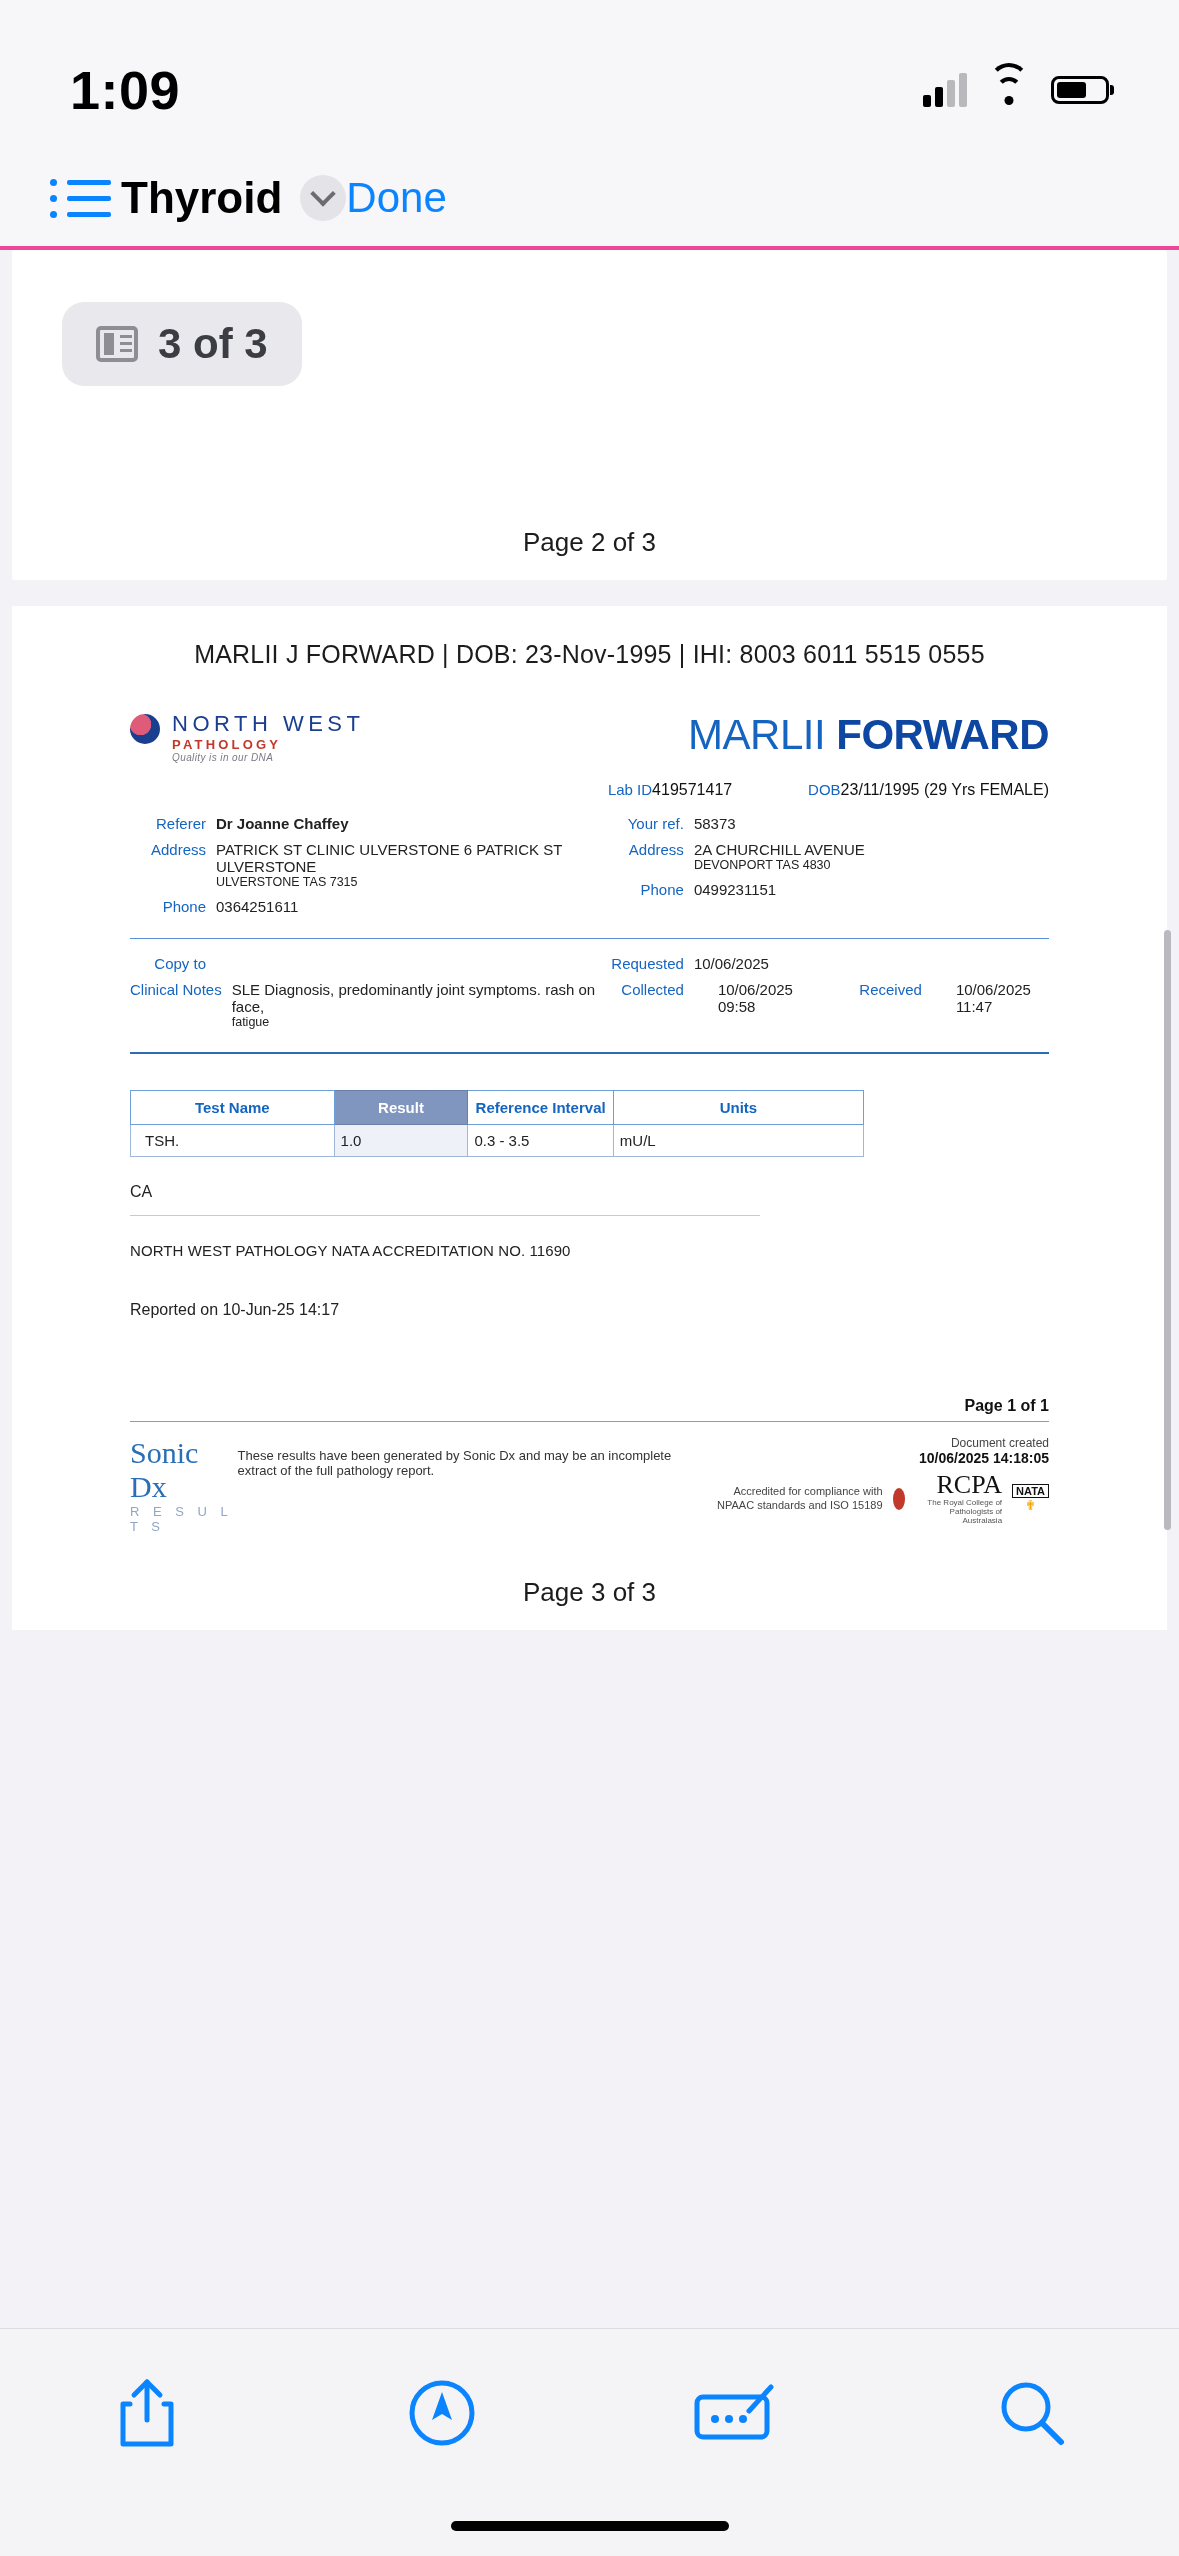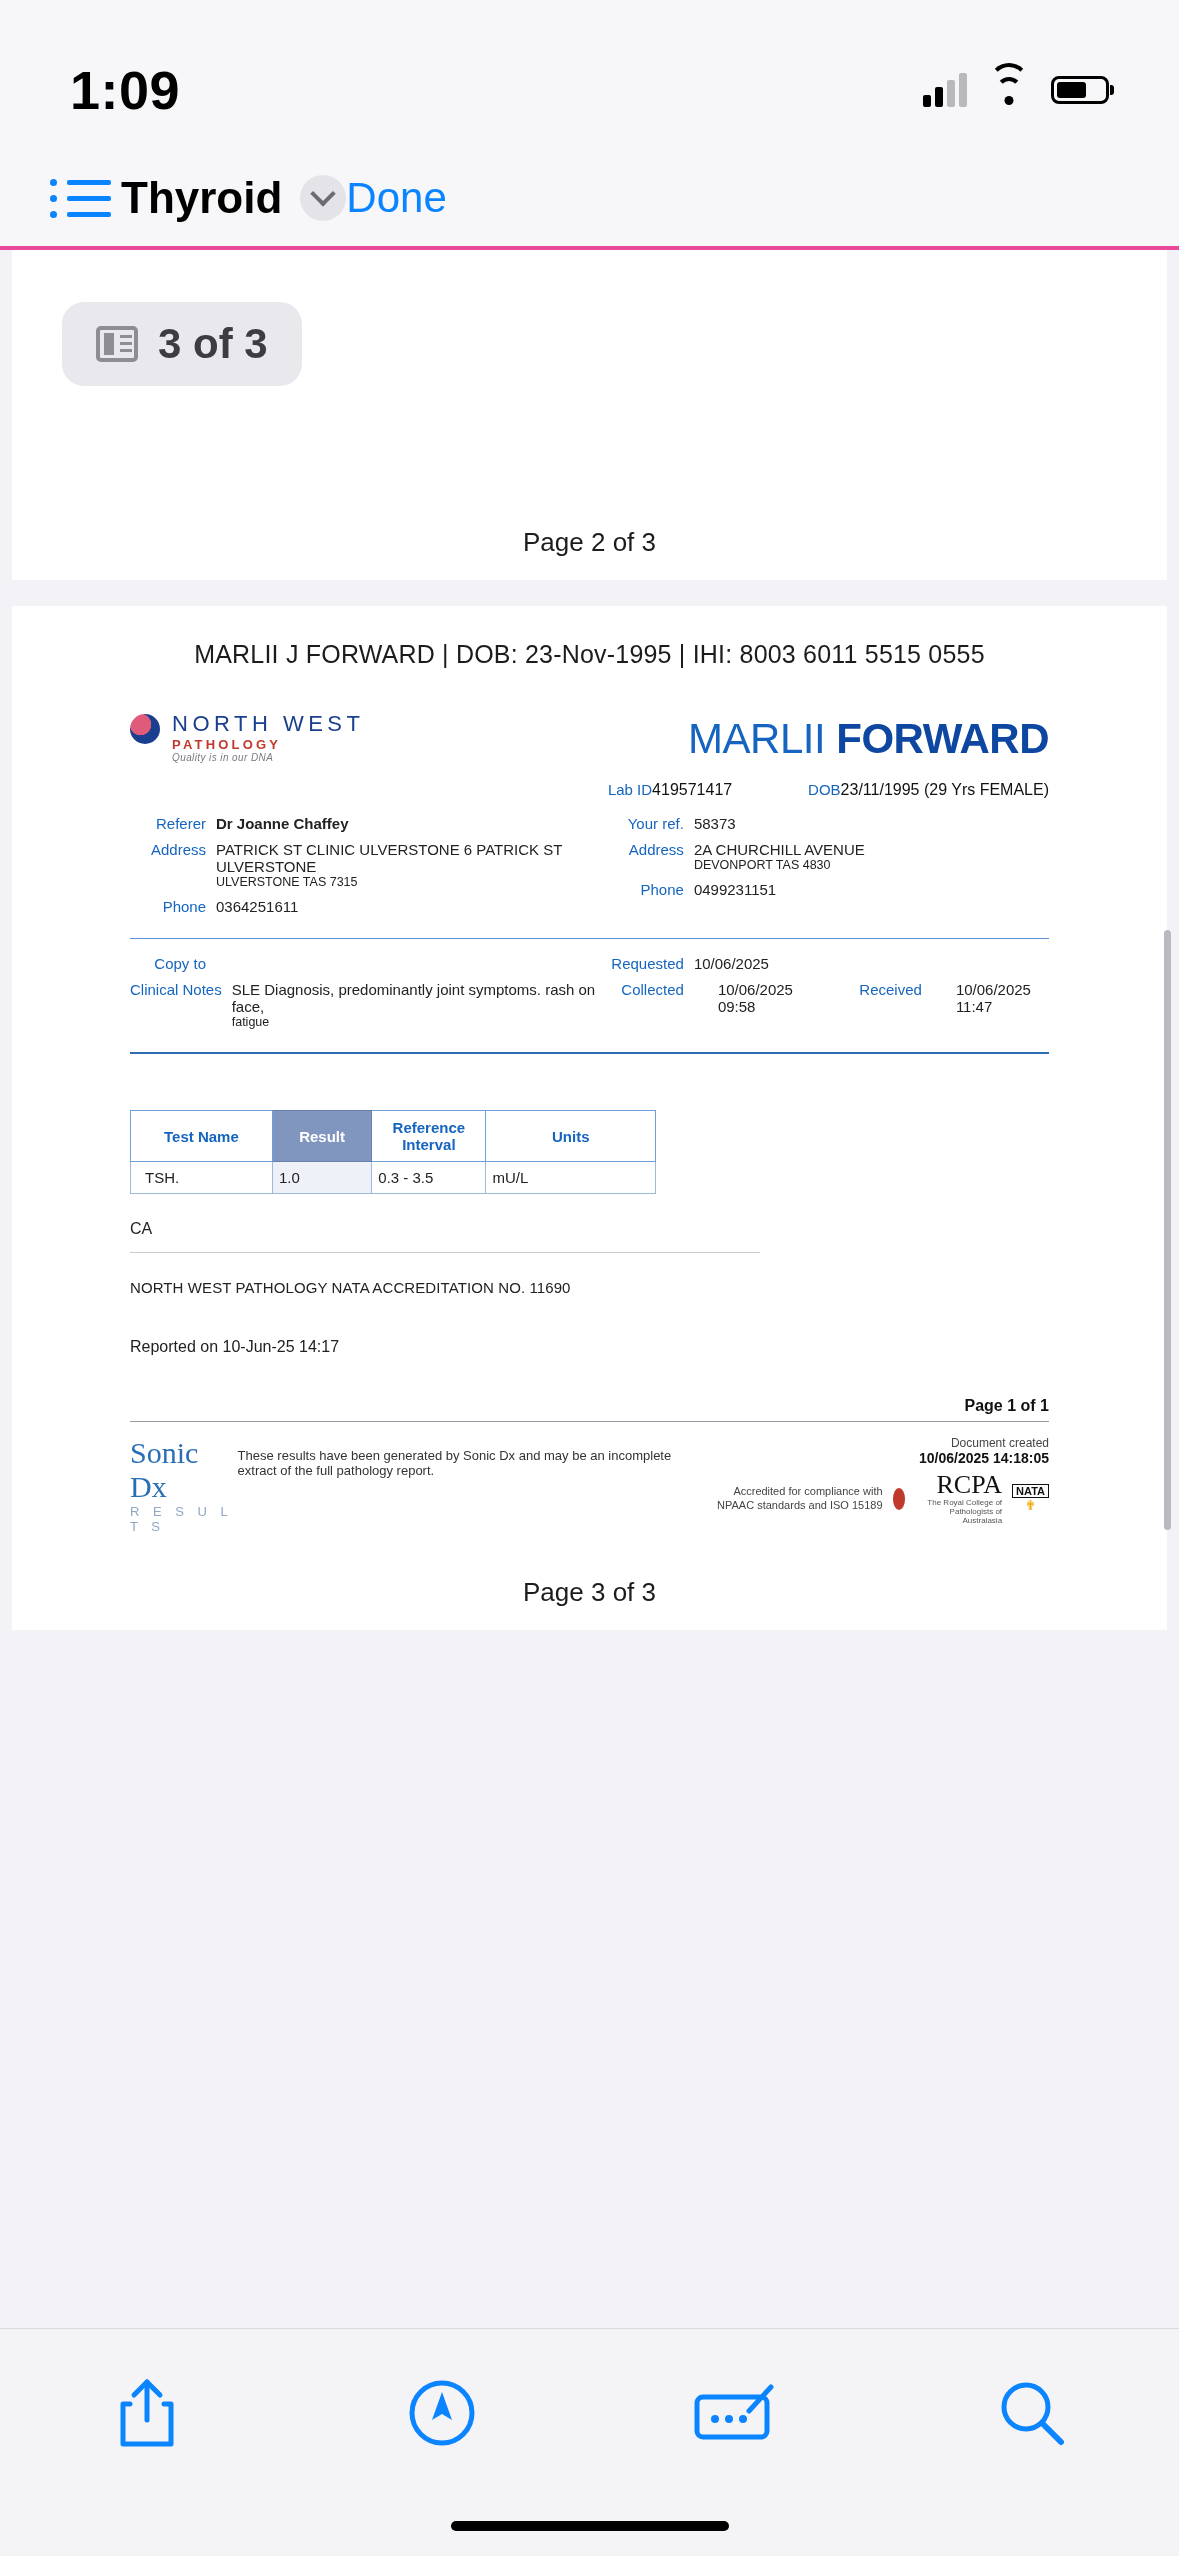--- a/index.html
+++ b/index.html
@@ -190,21 +190,21 @@
     padding-top: 34px;
     letter-spacing: 0.2px;
   }
 
   .doc-body {
     padding: 42px 118px 0 118px;
     position: relative;
   }
 
   
-  .letterhead { display: flex; justify-content: space-between; align-items: flex-end; }
+  .letterhead { display: flex; justify-content: space-between; align-items: flex-start; }
   .nwp { display: flex; align-items: flex-start; gap: 12px; }
   .nwp-logo {
     width: 30px; height: 30px;
     border-radius: 50%;
     background: radial-gradient(circle at 35% 35%, #e05a7a 0 38%, #1b3f8f 40% 100%);
     margin-top: 3px;
   }
   .nwp-text .l1 { font-size: 22px; letter-spacing: 4.5px; color: #1b3f8f; font-weight: 500; }
   .nwp-text .l2 { font-size: 13px; letter-spacing: 3.2px; color: #c0392b; font-weight: 600; }
   .nwp-text .l3 { font-size: 10px; color: #7a7a84; font-style: italic; letter-spacing: 0.4px; }
@@ -225,22 +225,22 @@
   .meta-top { display: flex; justify-content: space-between; margin-top: 18px; }
   .lab-line { display: flex; gap: 0; align-items: baseline; }
   .lab-line .k { color: #1565c0; font-size: 15px; }
   .lab-line .v { color: #111; font-size: 16px; font-weight: 400; }
 
   hr.rule { border: none; border-top: 1px solid #5b8fd6; margin: 14px 0 12px 0; }
   hr.rule2 { border: none; border-top: 2px solid #2e6db4; margin: 14px 0 0 0; }
 
   
   .results {
-    margin-top: 56px;
-    width: 526px;
+    margin-top: 36px;
+    width: 734px;
     border-collapse: collapse;
     font-size: 15px;
   }
   .results th {
     border: 1px solid #6f9fd8;
     color: #1565c0;
     font-size: 15px;
     padding: 8px 6px;
     font-weight: 700;
   }

